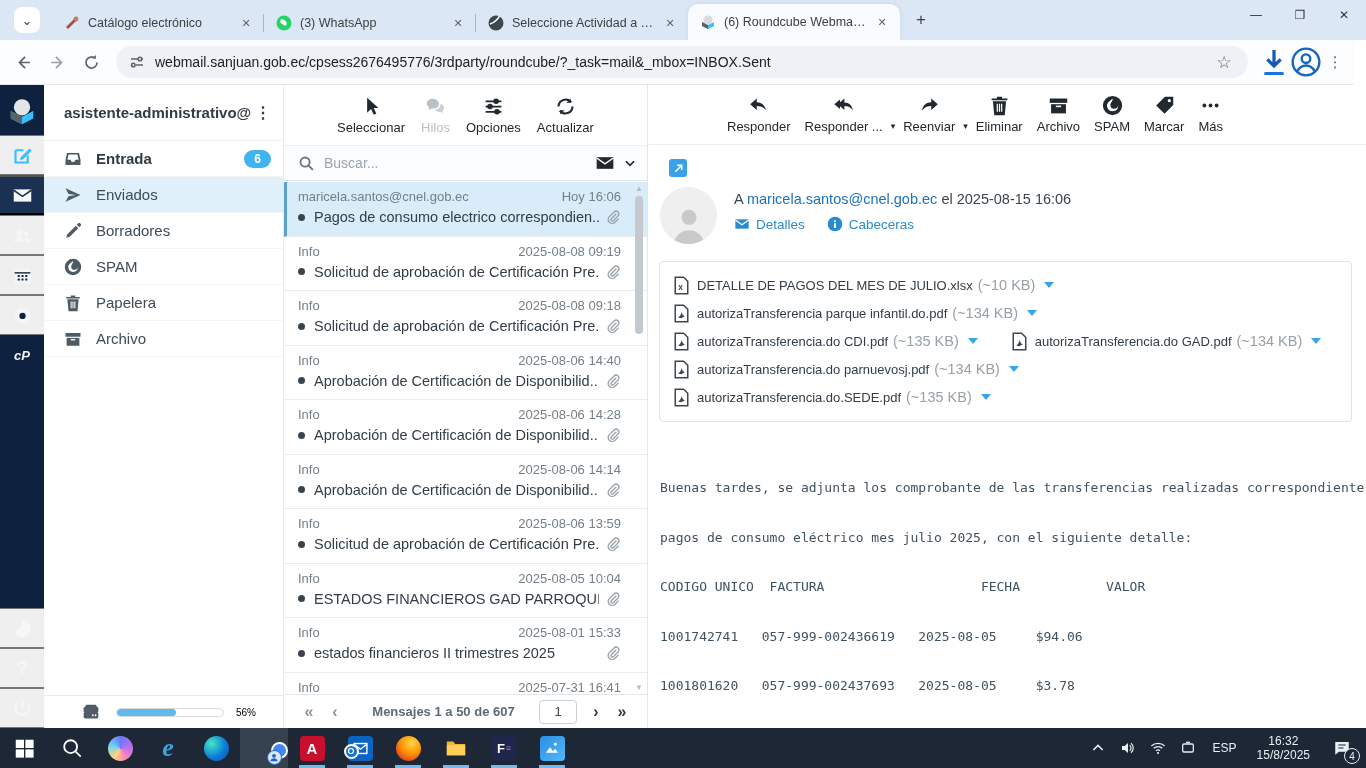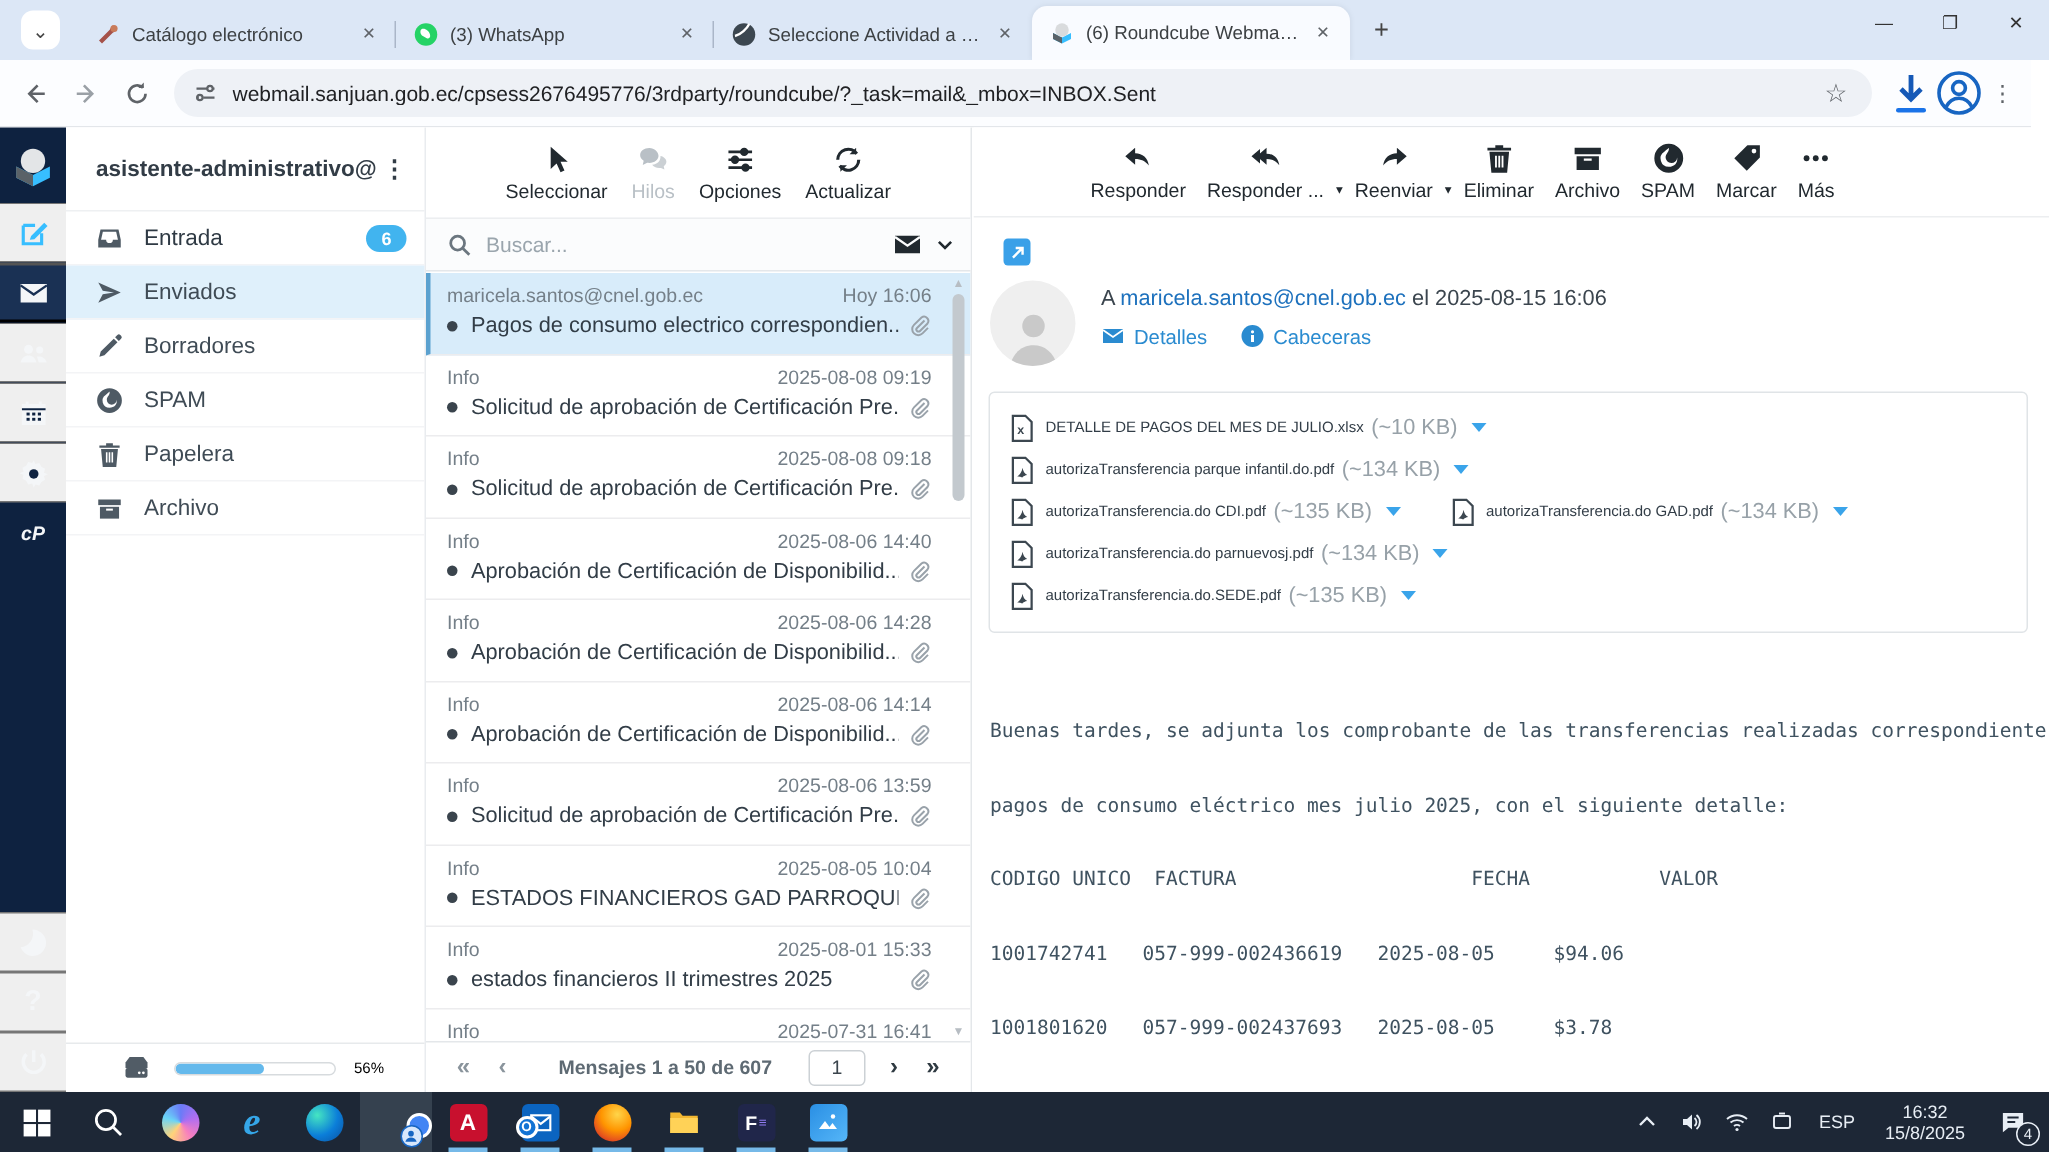--- a/index.html
+++ b/index.html
@@ -45,21 +45,21 @@
   .power { color:#e25f5f; }
   .help-glyph { font-size:19px; font-weight:bold; }
 
   .folders { position:absolute; top:0; bottom:0; left:44px; width:240px; background:#fff; border-right:1px solid #e9ecef; }
   .acct-row { height:56px; display:flex; align-items:center; padding:0 8px 0 20px; border-bottom:1px solid #eef0f2; }
   .acct-name { flex:1; font-size:15px; font-weight:bold; color:#323c46; white-space:nowrap; overflow:hidden; }
   .acct-menu { border:none; background:transparent; color:#323c46; font-size:16px; font-weight:bold; width:24px; }
   .folder { height:36px; display:flex; align-items:center; padding:0 12px 0 20px; border-bottom:1px solid #f3f4f6; color:#3f4b55; font-size:15px; }
   .folder svg { width:18px; height:18px; margin-right:14px; color:#4e5a64; flex:0 0 18px; }
   .folder .flabel { flex:1; }
-  .folder.bold .flabel { font-weight:normal; color:#2f3a44; }
+  .folder.bold .flabel { font-weight:bold; color:#2f3a44; }
   .folder.selected { background:#dff0fb; }
   .badge { background:#41b4ef; color:#fff; font-size:12px; font-weight:bold; border-radius:10px; padding:2px 10px; }
   .quota { position:absolute; bottom:0; left:0; right:0; height:33px; border-top:1px solid #e7eaec; display:flex; align-items:center; padding:0 12px 0 36px; }
   .quota svg { width:22px; height:22px; color:#515c66; }
   .quota-track { width:108px; height:9px; border:1px solid #d7dbde; border-radius:5px; margin:0 12px 0 14px; overflow:hidden; background:#fff; }
   .quota-fill { height:100%; background:#64b9ec; border-radius:5px; }
   .quota-pct { font-size:10px; color:#000000; }
 
   
   .mlist { position:absolute; top:0; bottom:0; left:284px; width:364px; border-right:1px solid #e4e7ea; background:#fff; }
@@ -108,21 +108,21 @@
   .sender-info { margin-left:17px; padding-top:4px; }
   .toline { font-size:14.5px; color:#3b454e; }
   .toline a { color:#1d71bd; text-decoration:none; }
   .metalinks { display:flex; gap:22px; margin-top:9px; }
   .metalink { display:flex; align-items:center; gap:6px; color:#2a8bd0; font-size:13.5px; border:none; background:transparent; font-family:"Liberation Sans",sans-serif; }
   .metalink svg { width:16px; height:16px; }
   .attachbox { margin:17px 14px 0 10px; border:1px solid #e0e4e7; border-radius:4px; padding:9px 14px 10px 14px; }
   .attrow { display:flex; gap:34px; height:28px; align-items:center; }
   .attitem { display:flex; align-items:center; }
   .fileicon { width:15px; height:19px; margin-right:8px; color:#3c4750; flex:0 0 15px; }
-  .attname { font-size:10px; color:#323d47; }
+  .attname { font-size:13px; color:#323d47; }
   .attsize { font-size:14.5px; color:#97a1a8; margin-left:5px; }
   .attcaret { width:0; height:0; border-left:5px solid transparent; border-right:5px solid transparent; border-top:6px solid #3aa4ea; margin-left:9px; }
   .mailbody { margin:26px 14px 0 11px; font-family:"DejaVu Sans Mono", monospace; font-size:13px; color:#3f5260; white-space:pre; }
   .bodyline { min-height:19.5px; line-height:19.5px; }
 
   
   .taskbar { position:absolute; left:0; right:0; bottom:0; height:40px; background:#1d2736; display:flex; align-items:stretch; color:#e8eef5; }
   .tslot { width:48px; display:flex; align-items:center; justify-content:center; position:relative; }
   .tslot svg { width:22px; height:22px; }
   .tslot.running::after { content:""; position:absolute; bottom:0; left:11px; right:11px; height:3px; background:#76b9e8; }

